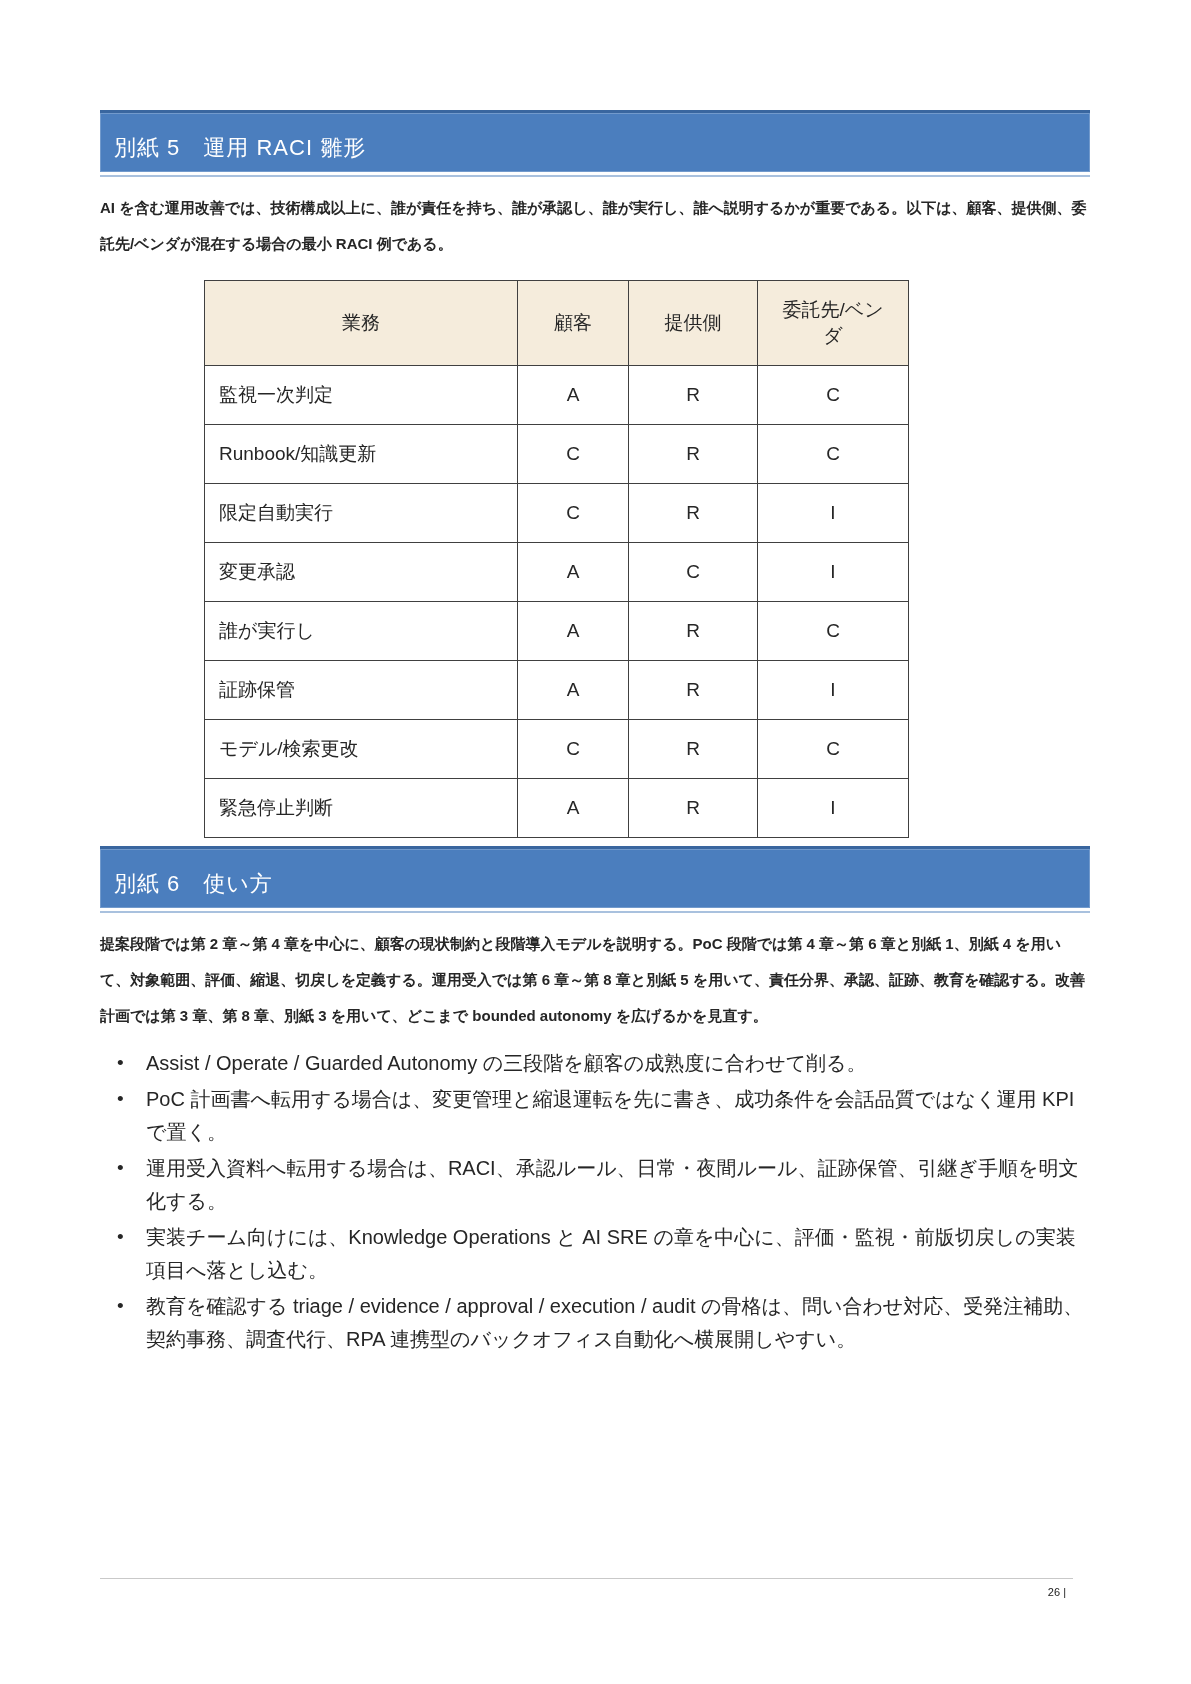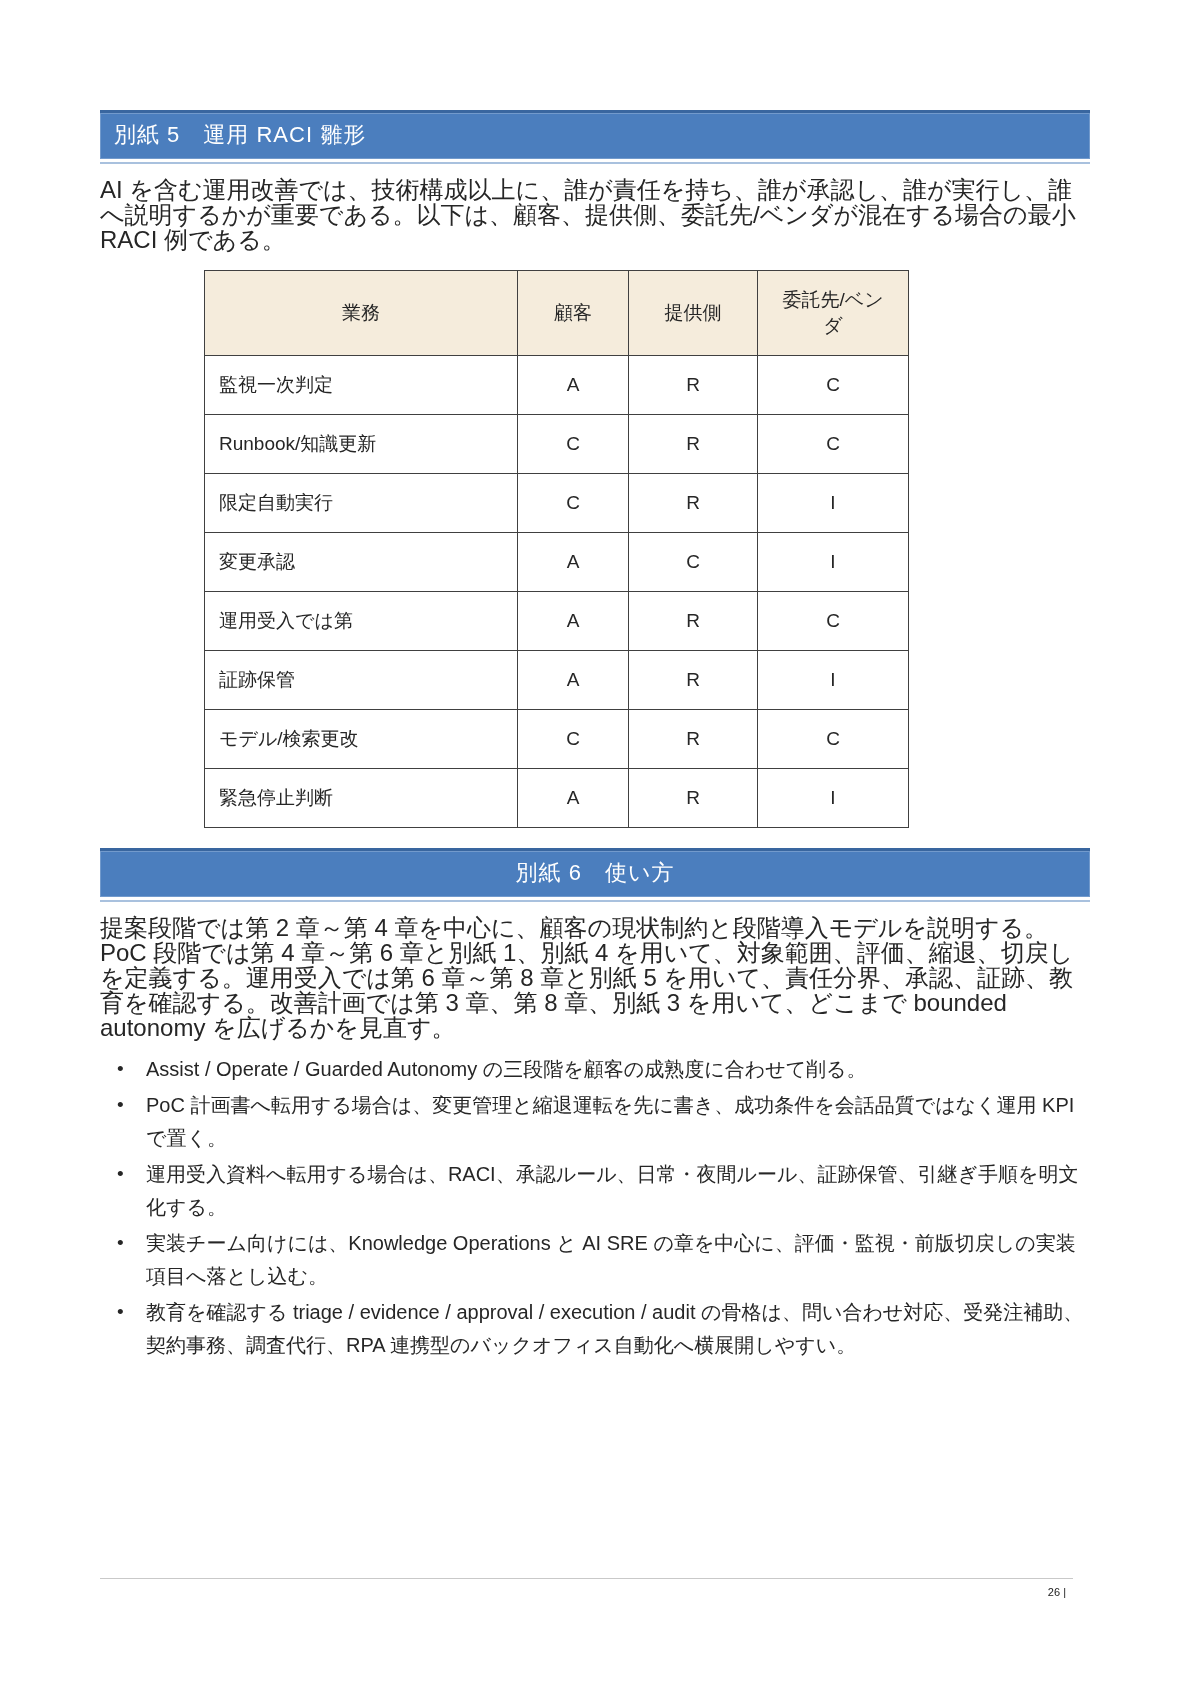--- a/index.html
+++ b/index.html
@@ -21,42 +21,42 @@
     overflow:hidden;
   }
   .content{position:absolute;left:100px;top:0;width:990px;}
   .section-heading-wrap{margin-top:0;}
   .section-heading{
     background:var(--heading-background,#4b7ebe);
     border-top:3px solid var(--heading-border-top,#39669f);
     box-shadow:inset 0 0 0 1px rgba(255,255,255,0.22);
     color:var(--heading-text,#ffffff);
     font-size:22px;font-weight:400;letter-spacing:1px;
-    padding:7px 14px 9px 14px;
+    padding:20px 14px 9px 14px;
   }
   .heading-underline{height:2px;background:var(--heading-underline,#a9c1de);margin-top:3px;}
   .first-heading{margin-top:110px;}
-  p.body-text{font-size:24px;line-height:25px;margin:13px 0 0 0;}
+  p.body-text{font-size:15px;line-height:36px;margin:13px 0 0 0;font-weight:bold;}
   table.raci-table{
     border-collapse:collapse;table-layout:fixed;
     width:704px;margin:18px 0 0 104px;
   }
   .raci-table th,.raci-table td{
     border:1px solid var(--table-border,#404040);
     font-weight:400;font-size:19px;padding:16px;
     vertical-align:middle;text-align:center;
   }
   .raci-table thead th{background:var(--table-header-background,#f5ecdc);height:57px;}
   .raci-table tbody td{height:43px;background:#ffffff;}
   .raci-table td.task-cell{text-align:left;padding-left:14px;}
   .col-task{width:313px;}
   .col-customer{width:111px;}
   .col-provider{width:129px;}
   .col-vendor{width:151px;}
-  .heading2-wrap{margin-top:20px;text-align:center;}
+  .heading2-wrap{margin-top:8px;}
   ul.usage-list{list-style:none;margin:13px 0 0 0;padding:0;}
   ul.usage-list li{
     position:relative;padding-left:46px;
     font-size:20px;line-height:33px;margin-top:3px;
   }
   ul.usage-list li .bullet-marker{
     position:absolute;left:17px;top:-1px;font-size:19px;
   }
   .footer-line{
     position:absolute;left:100px;top:1578px;width:973px;height:1px;
@@ -113,21 +113,21 @@
         <td>R</td>
         <td>I</td>
       </tr>
       <tr>
         <td class="task-cell">変更承認</td>
         <td>A</td>
         <td>C</td>
         <td>I</td>
       </tr>
       <tr>
-        <td class="task-cell">運用受入では第</td>
+        <td class="task-cell">誰が実行し</td>
         <td>A</td>
         <td>R</td>
         <td>C</td>
       </tr>
       <tr>
         <td class="task-cell">証跡保管</td>
         <td>A</td>
         <td>R</td>
         <td>I</td>
       </tr>

